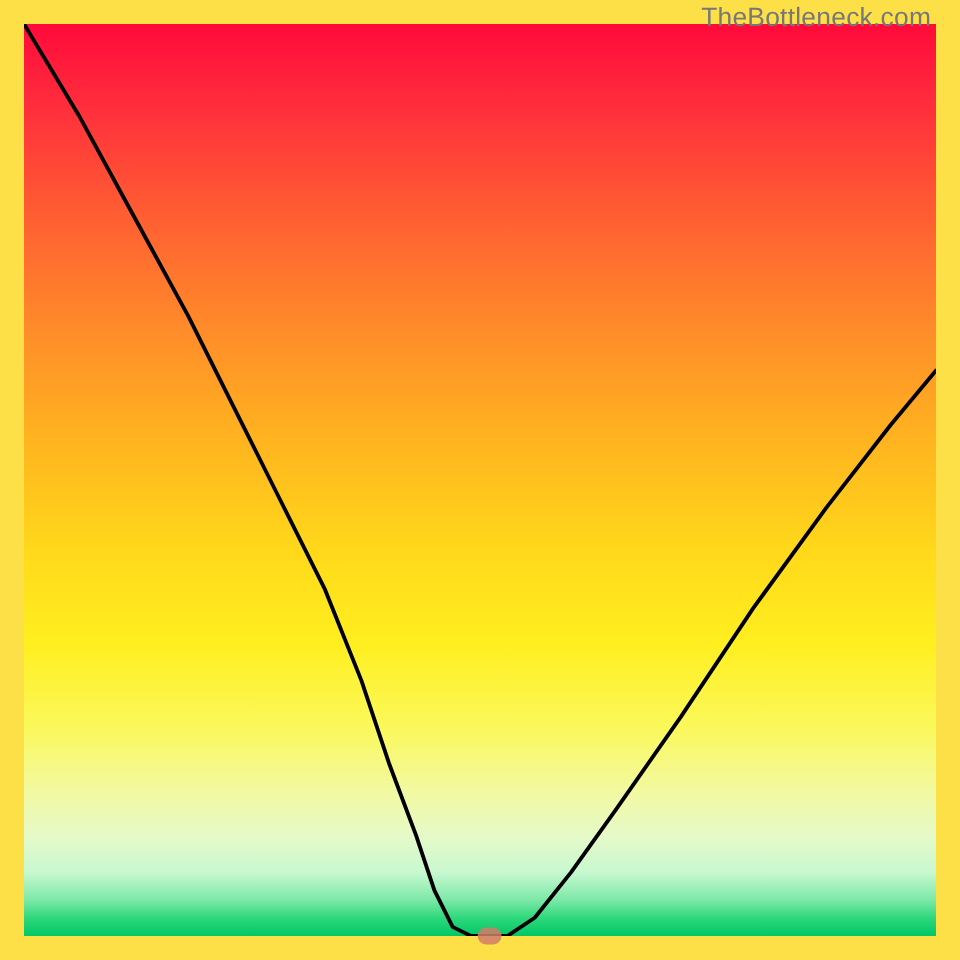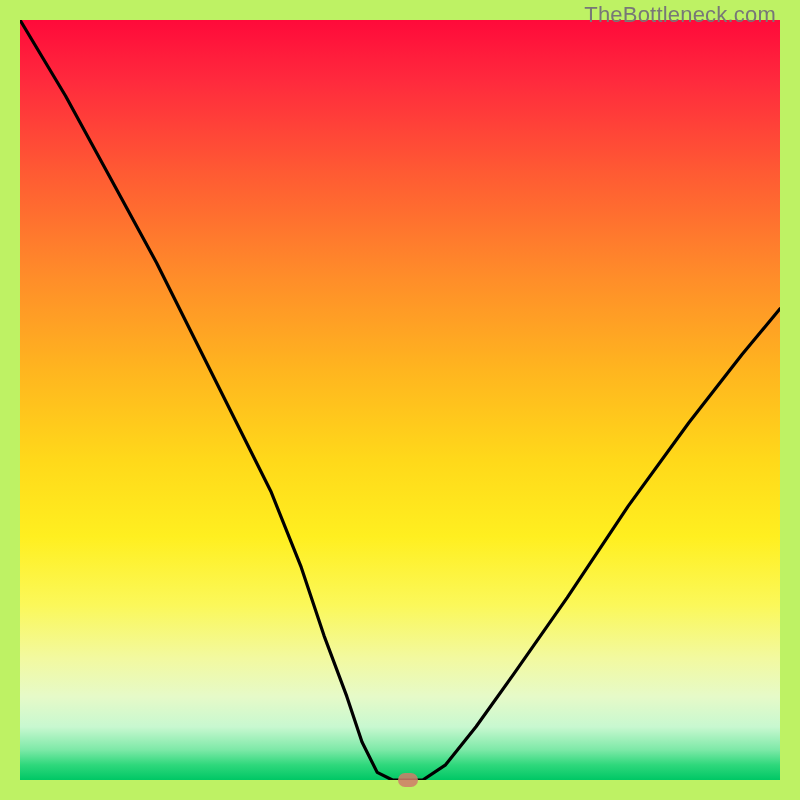--- a/index.html
+++ b/index.html
@@ -6,21 +6,21 @@
     margin: 0;
     padding: 0;
     width: 800px;
     height: 800px;
     overflow: hidden;
     font-family: Arial, Helvetica, sans-serif;
   }
   .frame {
     width: 800px;
     height: 800px;
-    background: #bef264;
+    background: #fde047;
     position: relative;
   }
   .plot {
     position: absolute;
     left: 20px;
     top: 20px;
     width: 760px;
     height: 760px;
     background: linear-gradient(
       to bottom,

